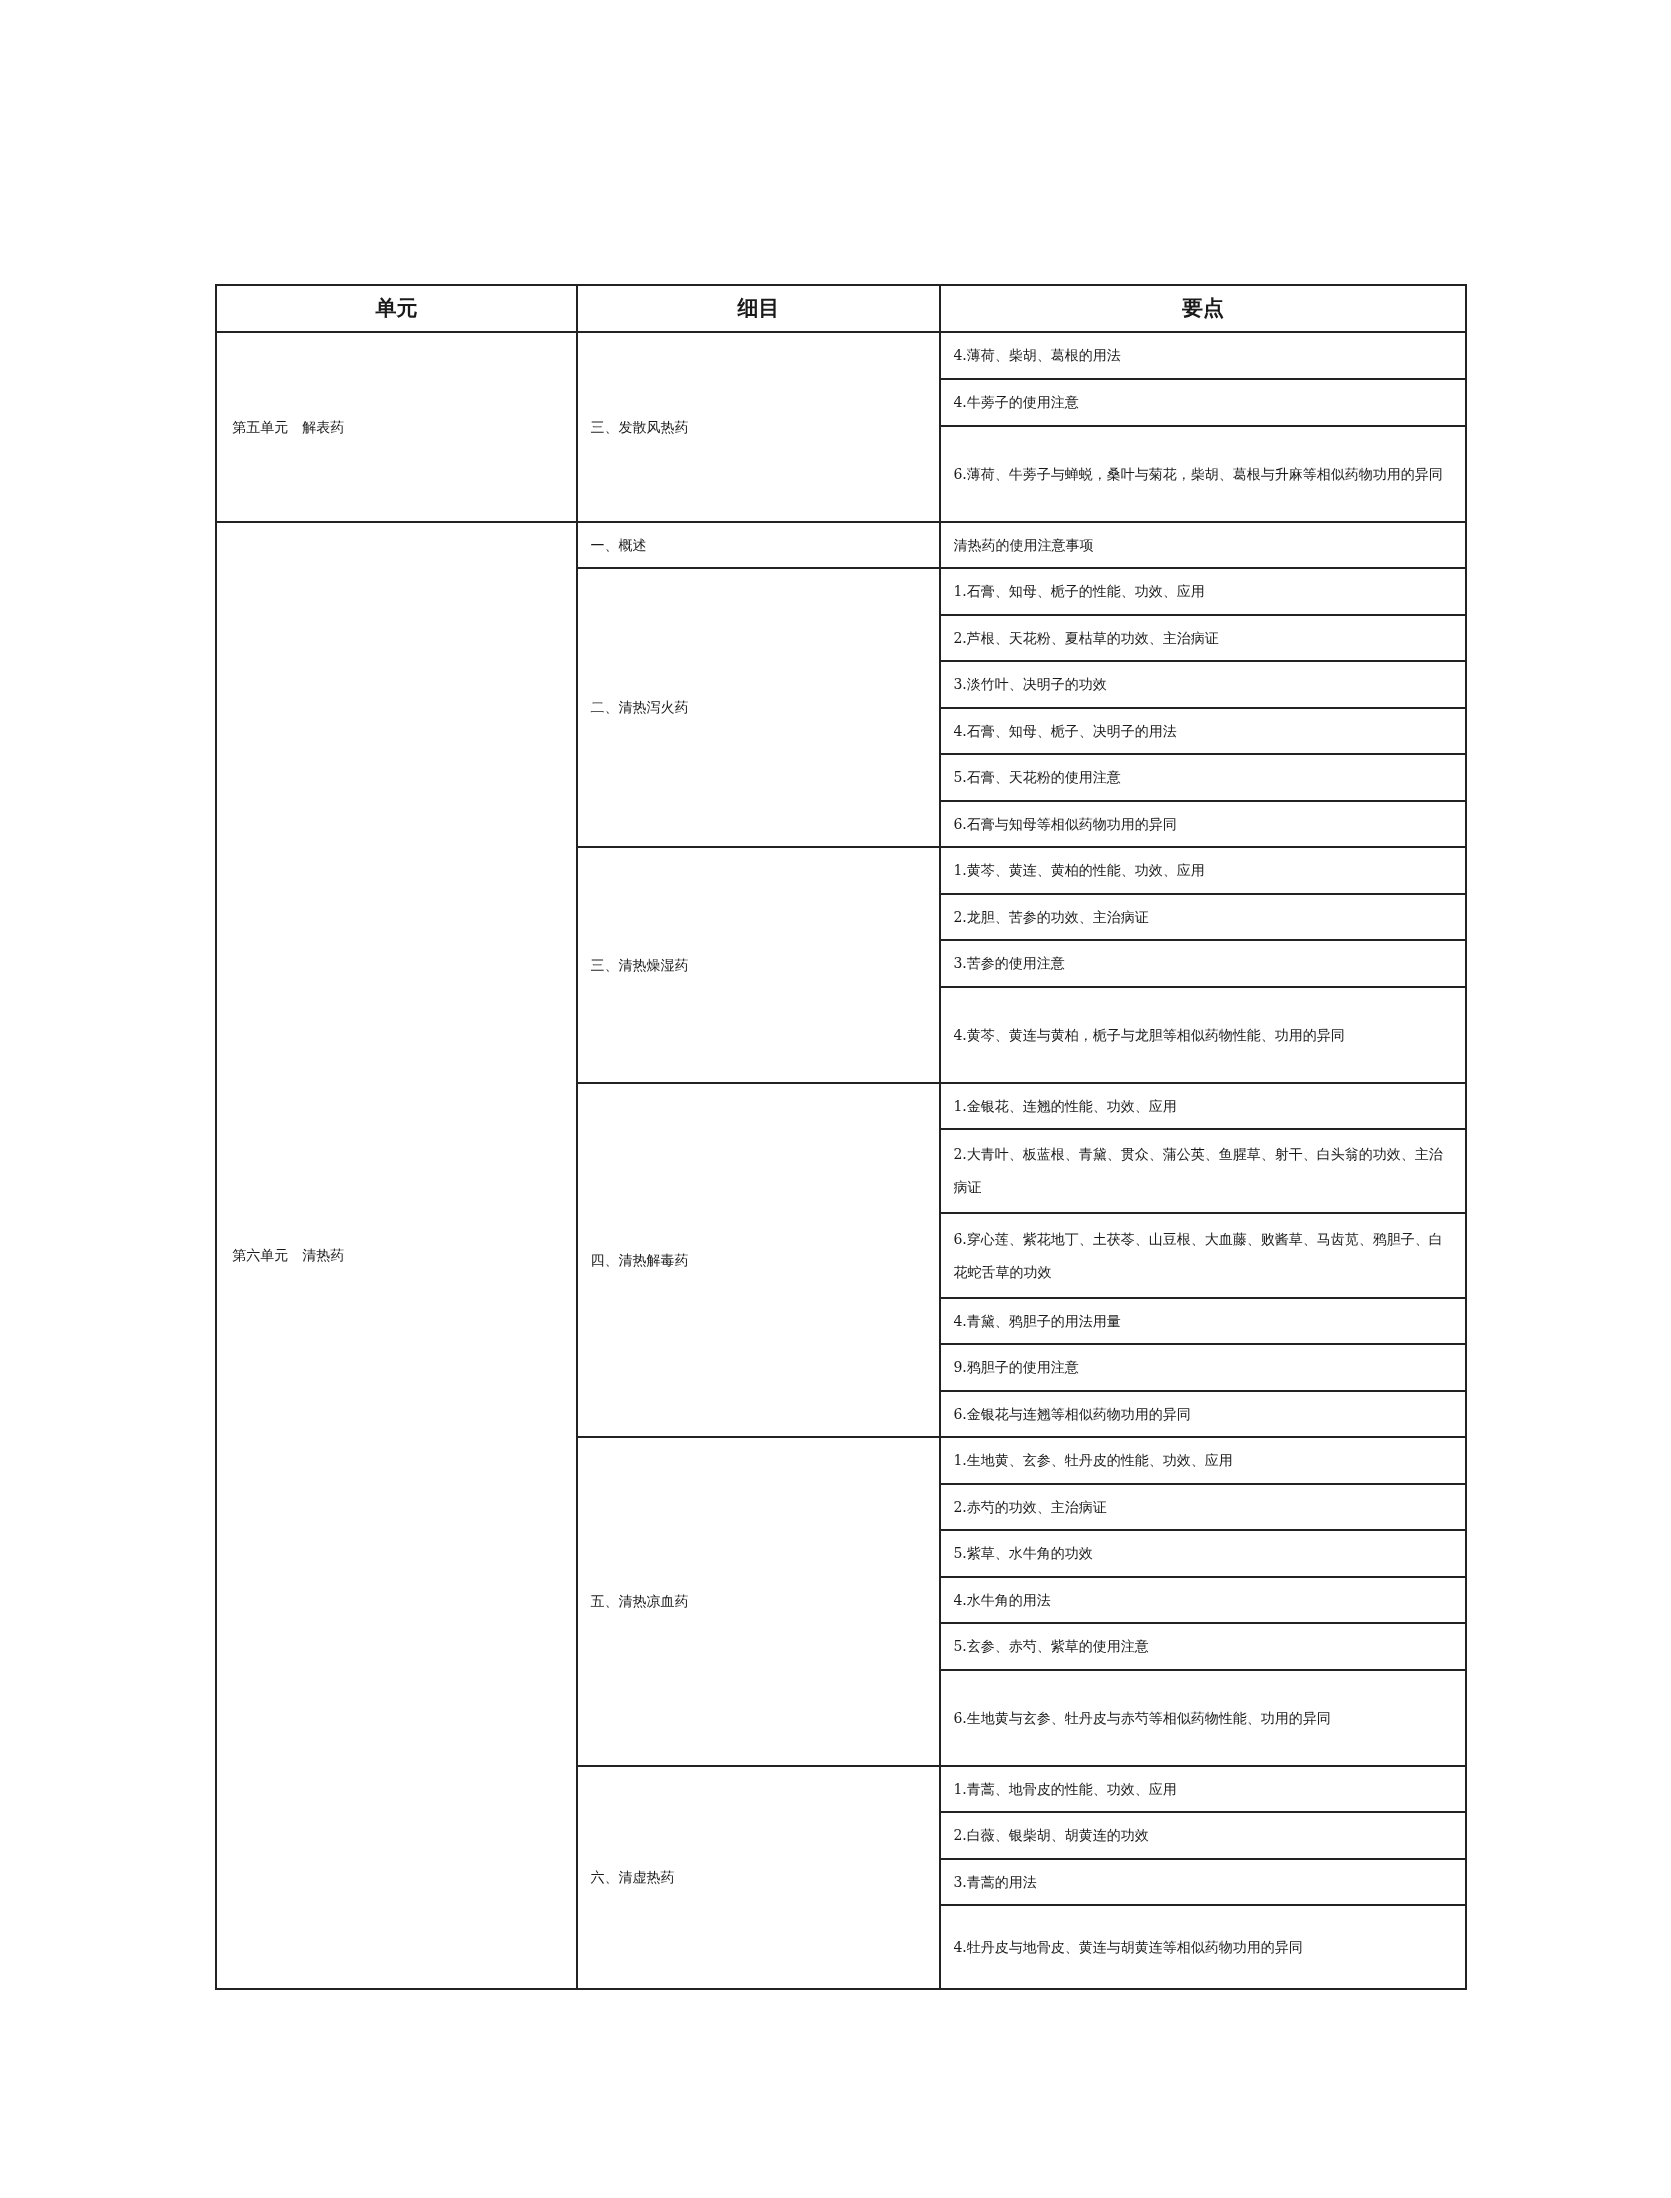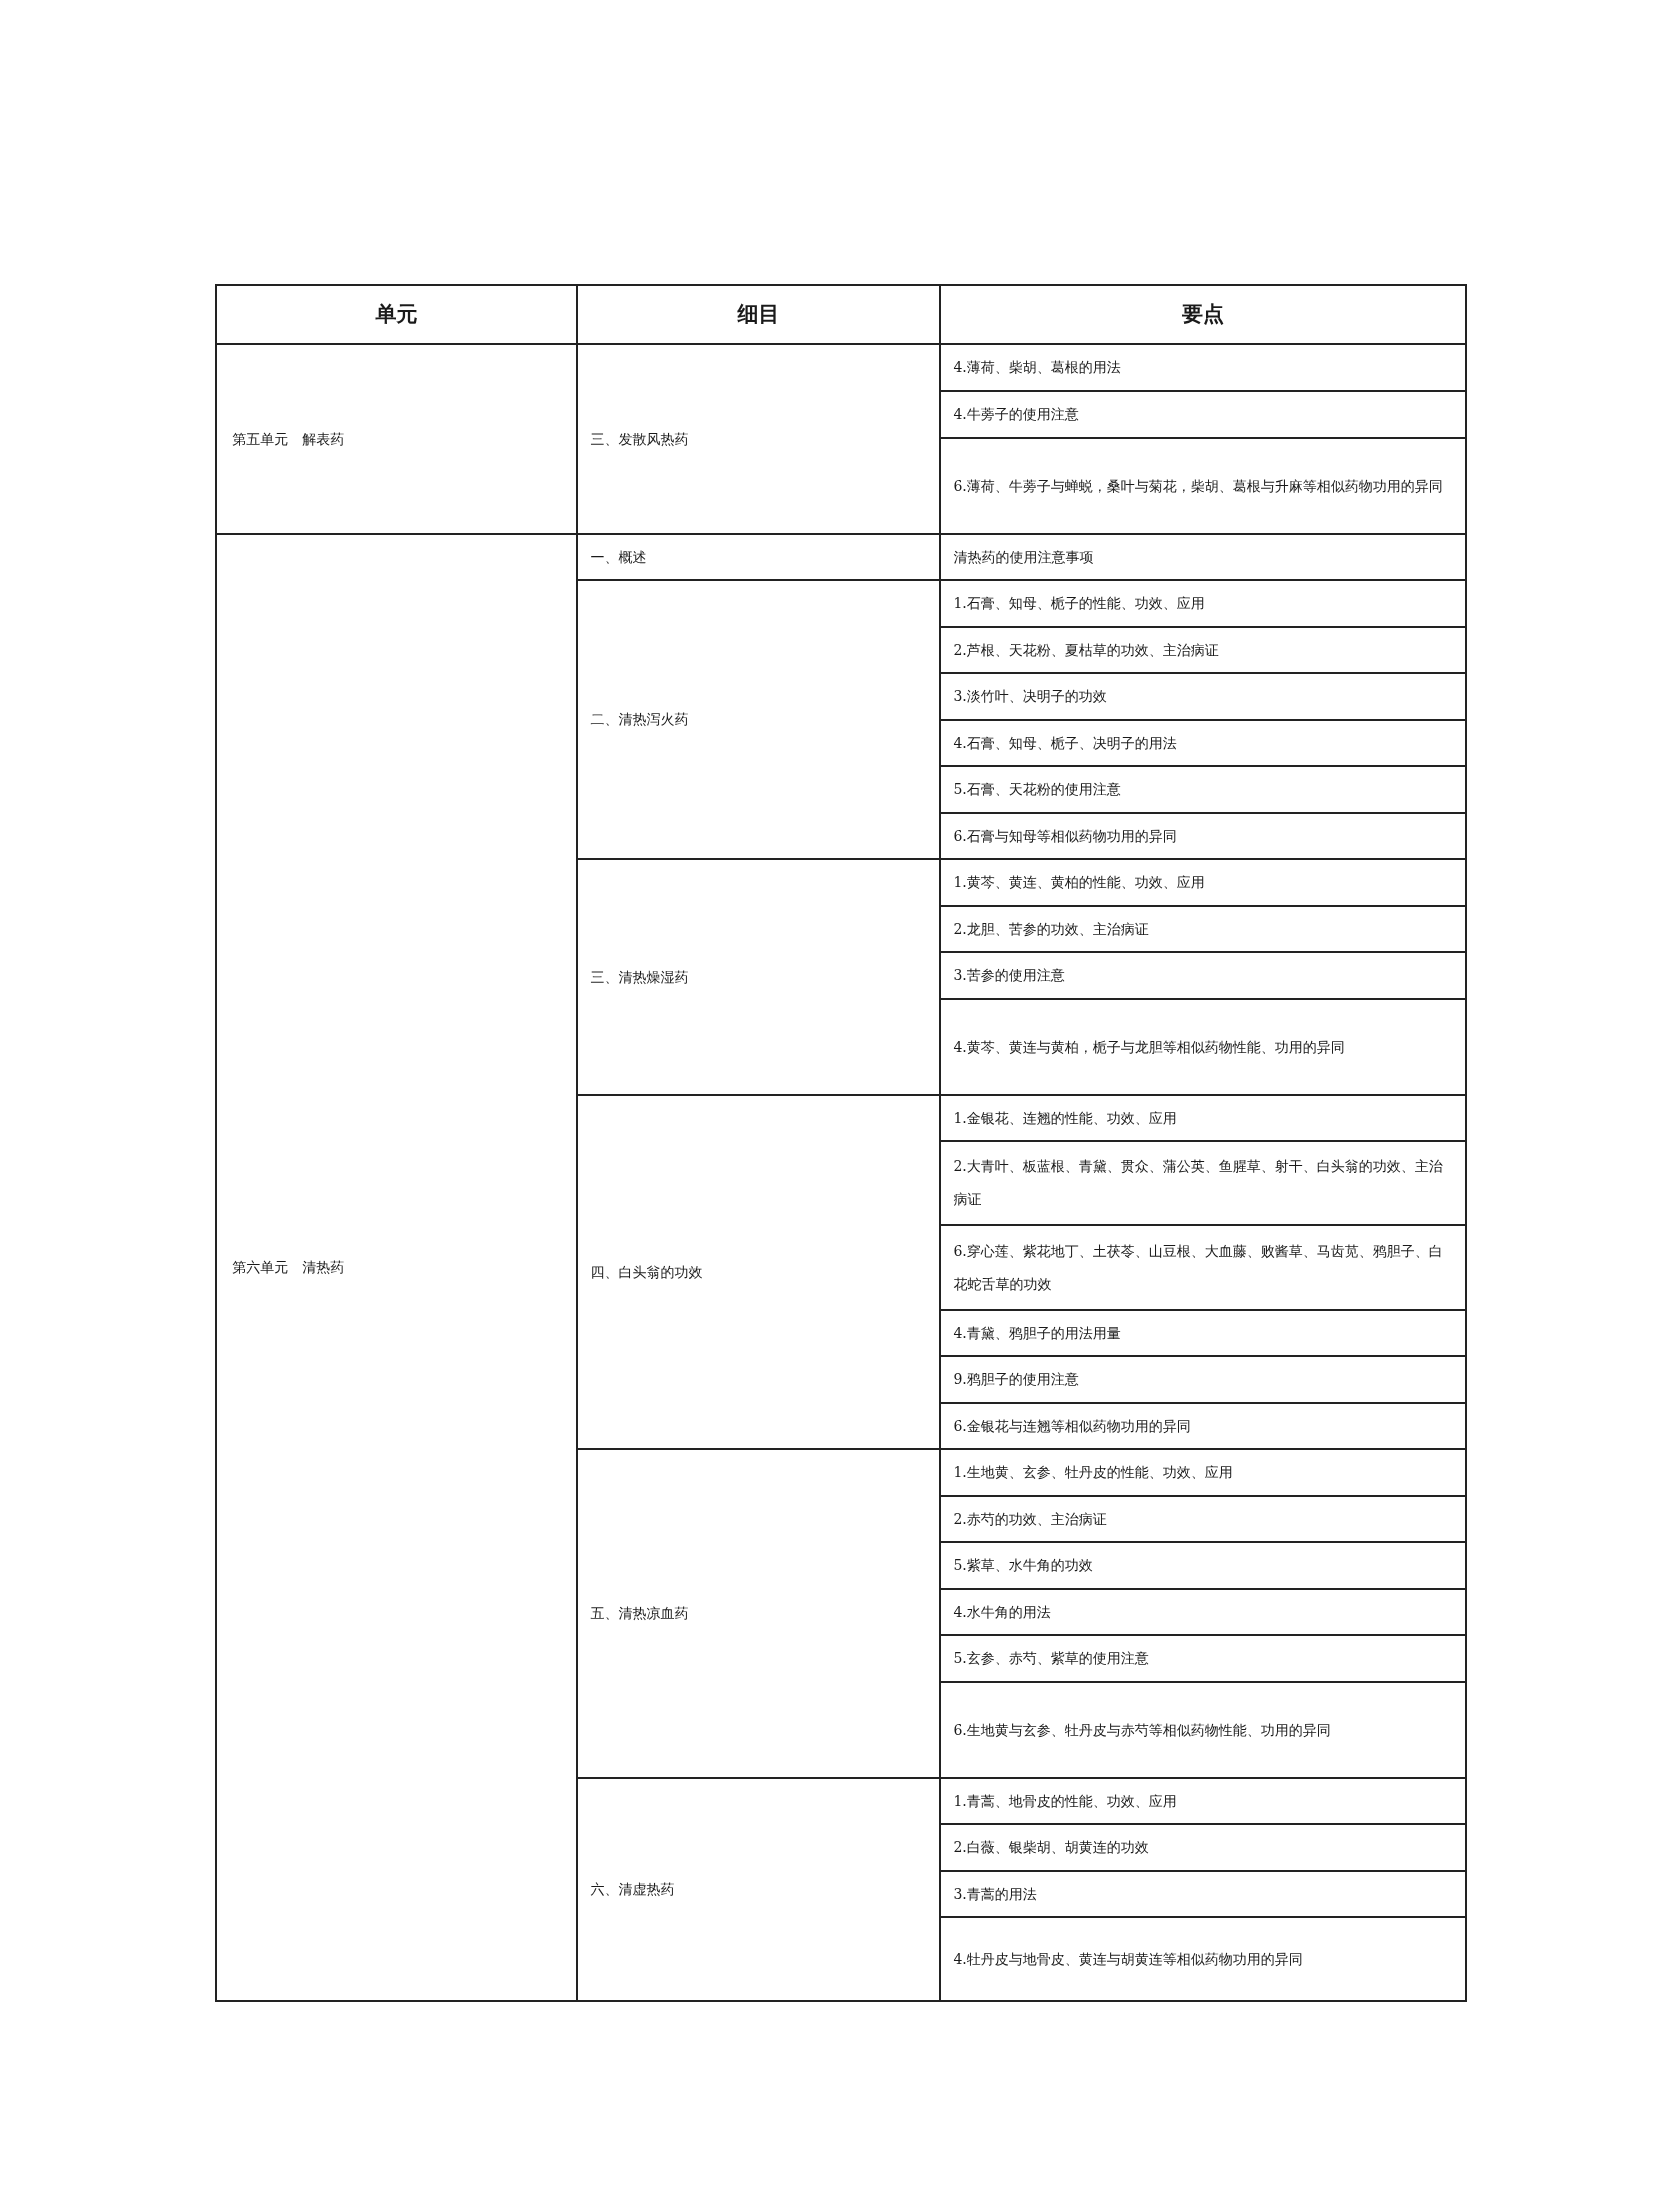--- a/index.html
+++ b/index.html
@@ -34,21 +34,21 @@
 <body>
 
 <div class="page">
 <table class="outline">
   <colgroup>
         <col class="c1">
         <col class="c2">
         <col class="c3">
       </colgroup>
   <thead>
-    <tr style="height:59px">
+    <tr style="height:47px">
       <th>单元</th>
       <th>细目</th>
       <th>要点</th>
     </tr>
   </thead>
   <tbody>
 
     <tr style="height:47px">
       <td rowspan="3" class="cell-unit">第五单元　解表药</td>
       <td rowspan="3" class="cell-item">三、发散风热药</td>
@@ -95,21 +95,21 @@
       <td class="cell-point">2.龙胆、苦参的功效、主治病证</td>
     </tr>
     <tr style="height:47px">
       <td class="cell-point">3.苦参的使用注意</td>
     </tr>
     <tr style="height:96px">
       <td class="cell-point">4.黄芩、黄连与黄柏，栀子与龙胆等相似药物性能、功用的异同</td>
     </tr>
 
     <tr style="height:46px">
-      <td rowspan="6" class="cell-item">四、白头翁的功效</td>
+      <td rowspan="6" class="cell-item">四、清热解毒药</td>
       <td class="cell-point">1.金银花、连翘的性能、功效、应用</td>
     </tr>
     <tr style="height:84px">
       <td class="cell-point">2.大青叶、板蓝根、青黛、贯众、蒲公英、鱼腥草、射干、白头翁的功效、主治病证</td>
     </tr>
     <tr style="height:85px">
       <td class="cell-point">6.穿心莲、紫花地丁、土茯苓、山豆根、大血藤、败酱草、马齿苋、鸦胆子、白花蛇舌草的功效</td>
     </tr>
     <tr style="height:46px">
       <td class="cell-point">4.青黛、鸦胆子的用法用量</td>

